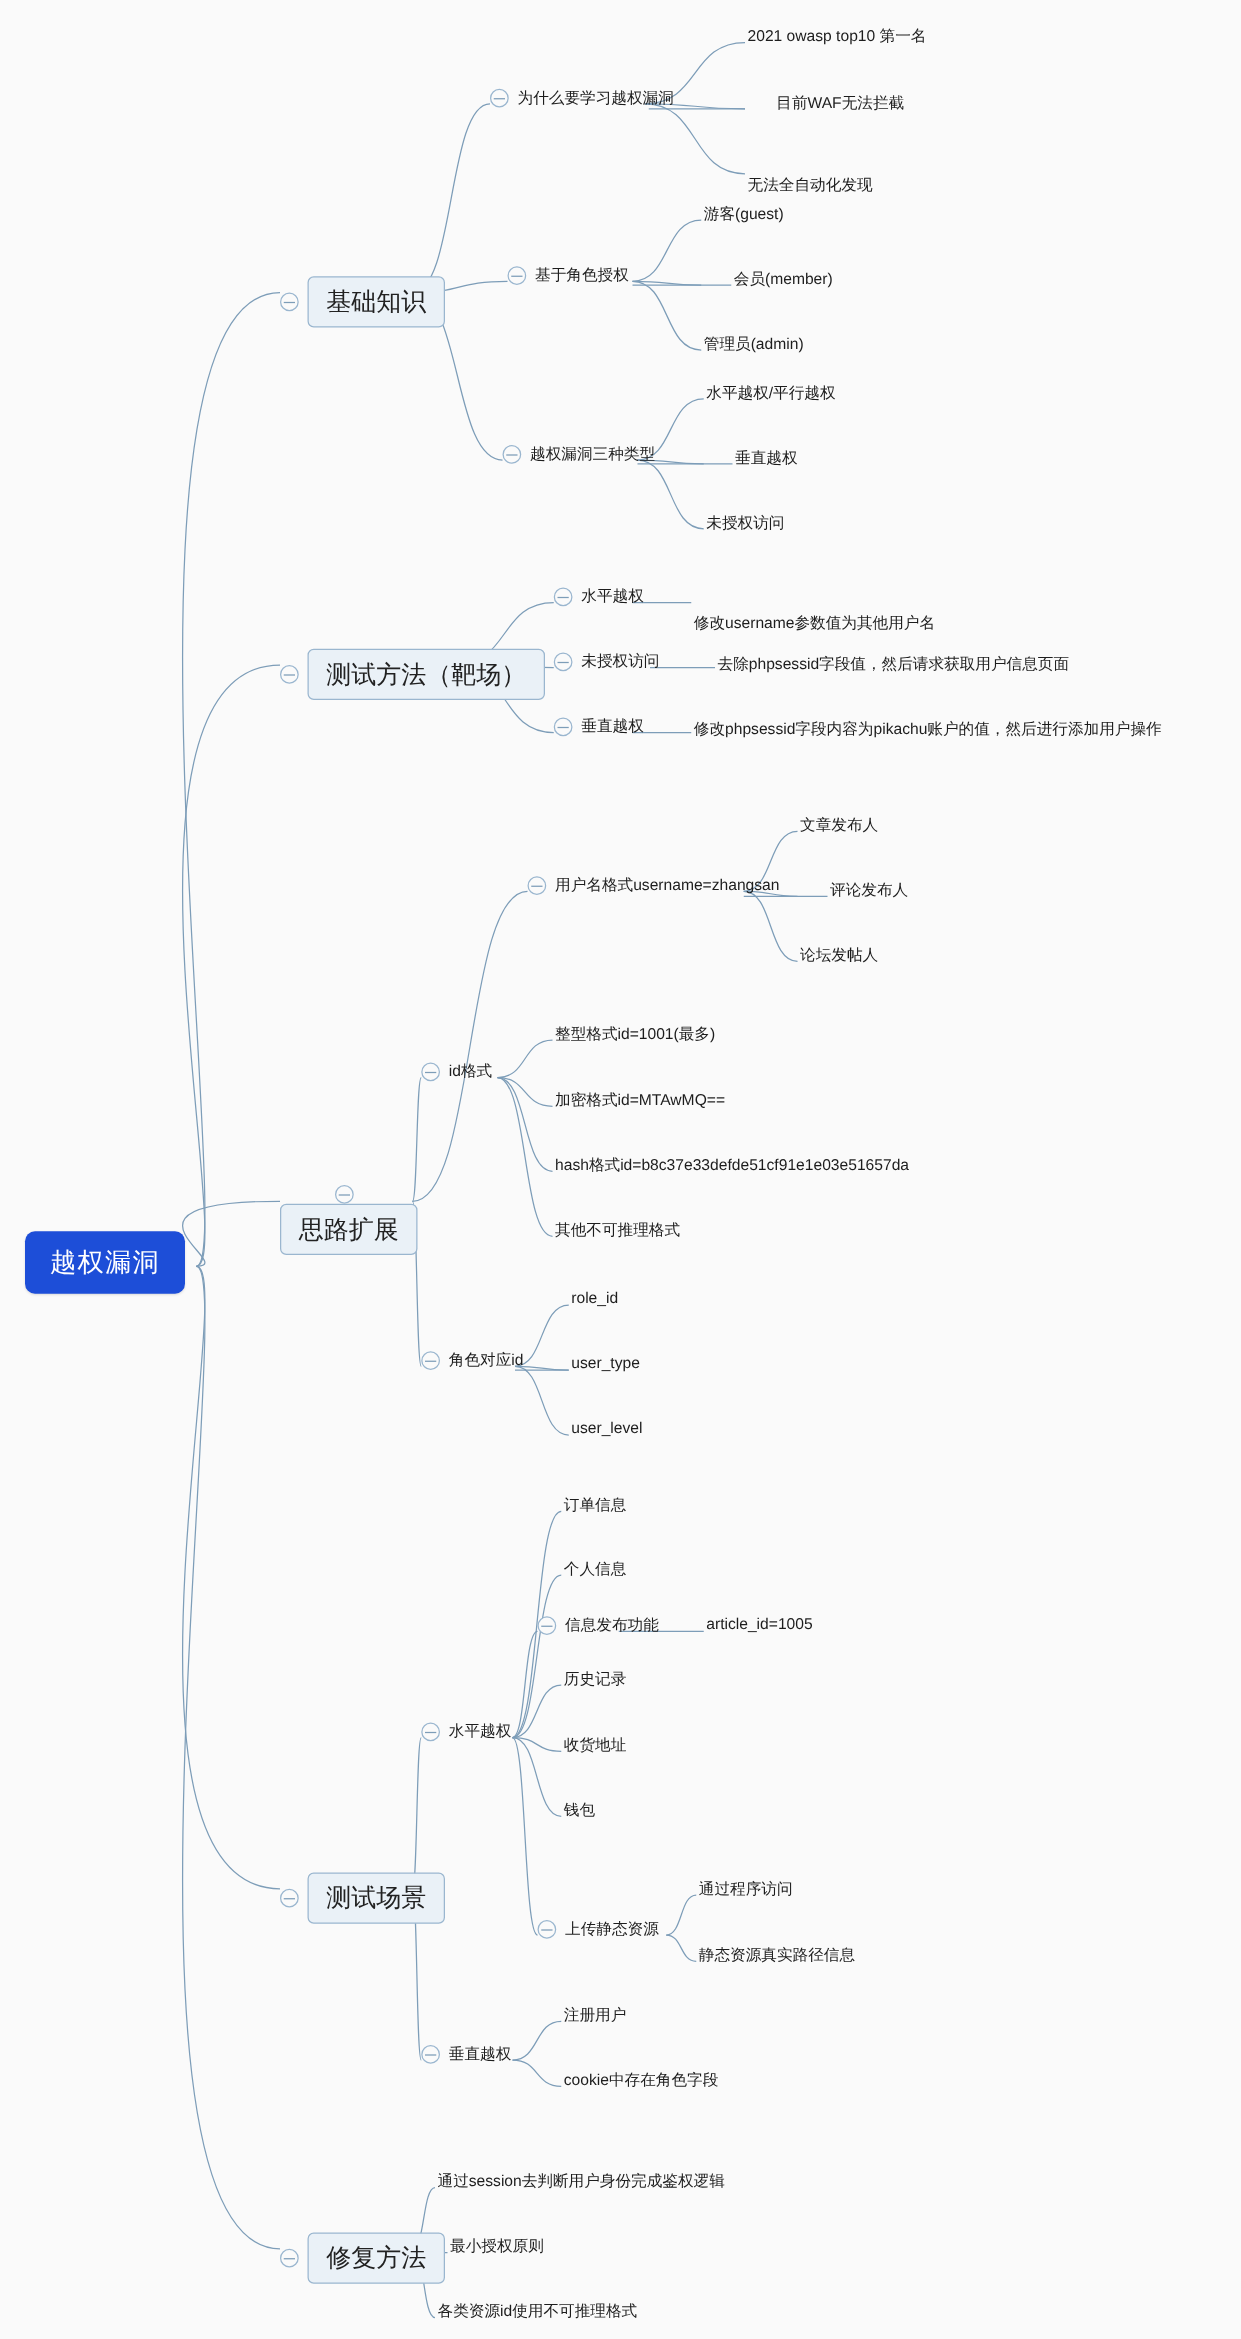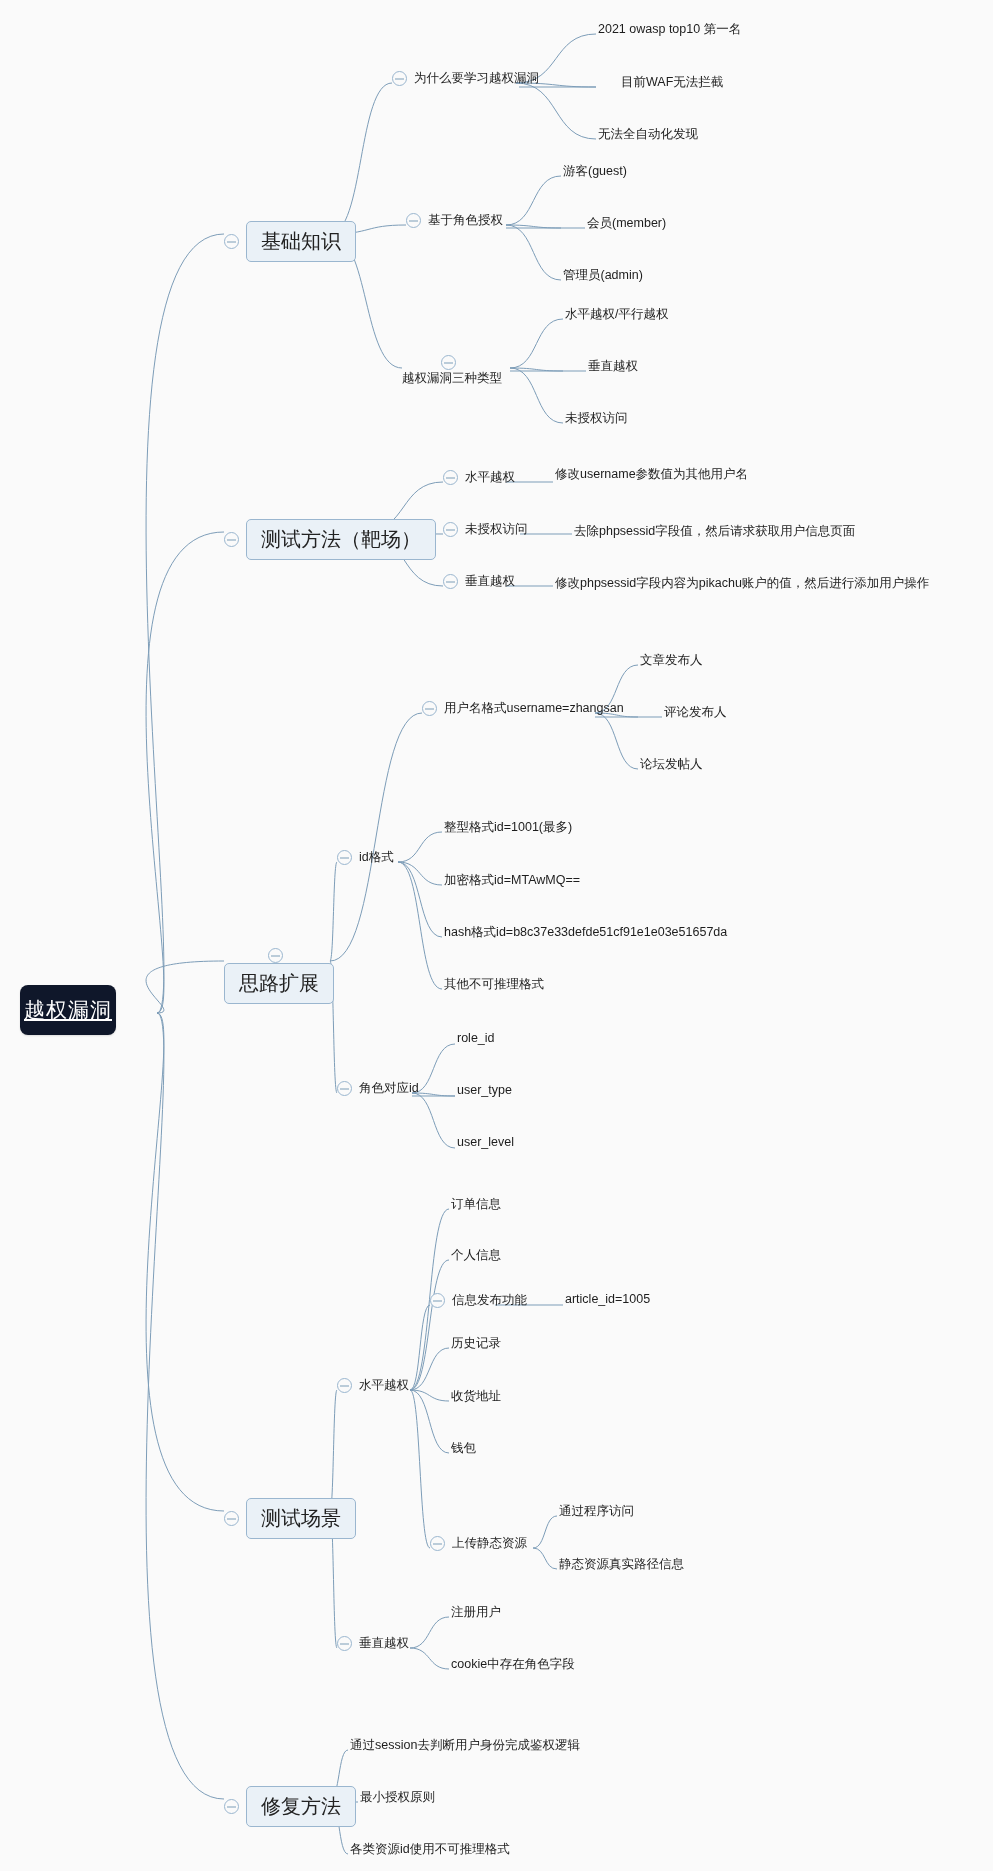--- a/index.html
+++ b/index.html
@@ -4,22 +4,22 @@
 <style>
   html,body{margin:0;padding:0;background:#fafafa;}
   body{font-family:"Liberation Sans","DejaVu Sans",sans-serif;}
   #stage{position:relative;width:993px;height:1871px;background:#fafafa;overflow:hidden;}
   #wires{position:absolute;left:0;top:0;width:993px;height:1871px;pointer-events:none;}
 
   .node{position:absolute;display:flex;align-items:center;white-space:nowrap;}
   .node .txt{display:inline-block;}
 
   
-  .root{background:#0f172a;color:#ffffff;border-radius:8px;padding:11px 4px;
-        font-size:21px;letter-spacing:1px;box-shadow:0 1px 2px rgba(0,0,0,.12);text-decoration:underline;}
+  .root{background:#1d4ed8;color:#ffffff;border-radius:8px;padding:11px 20px;
+        font-size:21px;letter-spacing:1px;box-shadow:0 1px 2px rgba(0,0,0,.12);}
 
   
   .topic{background:#eaf1f7;border:1px solid #9ab6cf;border-radius:5px;
          padding:6px 14px;font-size:20px;color:#222;}
 
   
   .leaf{font-size:12.5px;color:#1d1d1d;}
 
   
   .toggle{width:13px;height:13px;border:1px solid #9ab6cf;border-radius:50%;
@@ -106,39 +106,39 @@
   <div class="node" style="left:392px; top:70px;">
     <span class="toggle"></span>
     <span class="leaf">为什么要学习越权漏洞</span>
   </div>
   <div class="node" style="left:598px; top:21px;">
     <span class="leaf">2021 owasp top10 第一名</span>
   </div>
   <div class="node" style="left:621px; top:74px;">
     <span class="leaf">目前WAF无法拦截</span>
   </div>
-  <div class="node" style="left:598px; top:126px;">
+  <div class="node" style="left:598px; top:140px;">
     <span class="leaf">无法全自动化发现</span>
   </div>
 
   <div class="node" style="left:406px; top:212px;">
     <span class="toggle"></span>
     <span class="leaf">基于角色授权</span>
   </div>
   <div class="node" style="left:563px; top:163px;">
     <span class="leaf">游客(guest)</span>
   </div>
   <div class="node" style="left:587px; top:215px;">
     <span class="leaf">会员(member)</span>
   </div>
   <div class="node" style="left:563px; top:267px;">
     <span class="leaf">管理员(admin)</span>
   </div>
 
-  <div class="node" style="left:402px; top:355px;flex-direction:column;">
+  <div class="node" style="left:402px; top:355px;">
     <span class="toggle"></span>
     <span class="leaf">越权漏洞三种类型</span>
   </div>
   <div class="node" style="left:565px; top:306px;">
     <span class="leaf">水平越权/平行越权</span>
   </div>
   <div class="node" style="left:588px; top:358px;">
     <span class="leaf">垂直越权</span>
   </div>
   <div class="node" style="left:565px; top:410px;">
@@ -147,21 +147,21 @@
 
   <div class="node" style="left:224px; top:519px;">
     <span class="toggle"></span>
     <span class="topic">测试方法（靶场）</span>
   </div>
 
   <div class="node" style="left:443px; top:469px;">
     <span class="toggle"></span>
     <span class="leaf">水平越权</span>
   </div>
-  <div class="node" style="left:555px; top:466px;justify-content:flex-end;">
+  <div class="node" style="left:555px; top:490px;justify-content:flex-end;">
     <span class="leaf">修改username参数值为其他用户名</span>
   </div>
 
   <div class="node" style="left:443px; top:521px;">
     <span class="toggle"></span>
     <span class="leaf">未授权访问</span>
   </div>
   <div class="node" style="left:574px; top:523px;">
     <span class="leaf">去除phpsessid字段值，然后请求获取用户信息页面</span>
   </div>

